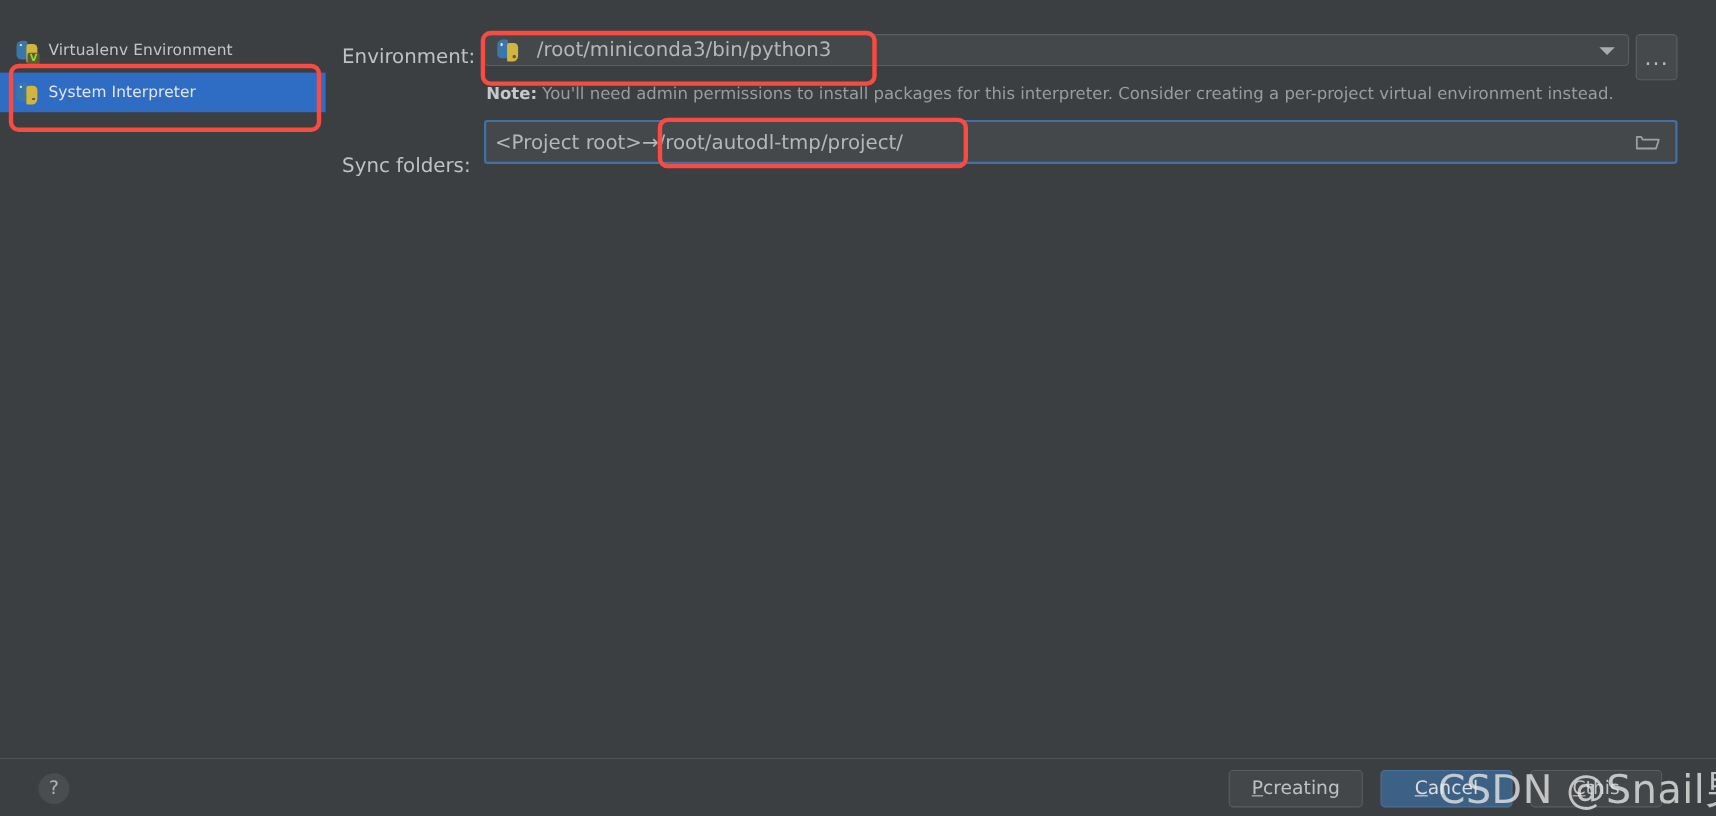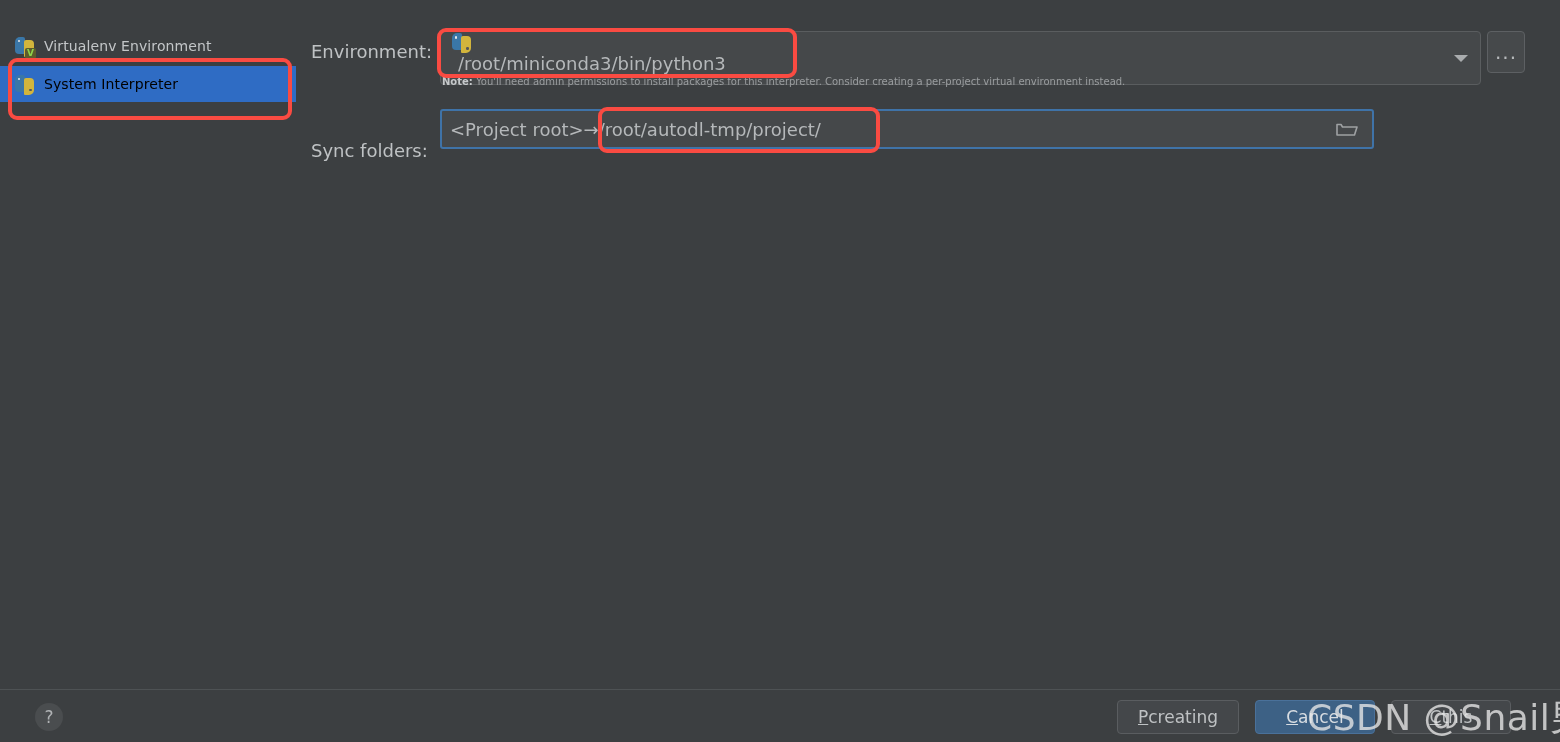--- a/index.html
+++ b/index.html
@@ -37,21 +37,21 @@
     box-sizing: border-box;
     white-space: nowrap;
   }
   .env-item.row0 { top: 28px; }
   .env-item.row1 { top: 66px; background: #2f6cc4; }
   .env-label {
     font-size: 14px;
     color: #c3c6c8;
     letter-spacing: 0.1px;
   }
-  .env-item.row1 .env-label { color: #000000; }
+  .env-item.row1 .env-label { color: #e5e5e5; }
 
   
   .py-icon {
     position: relative;
     width: 21px;
     height: 21px;
     margin-right: 9px;
     flex: 0 0 auto;
   }
   .py-icon .blue-half,
@@ -112,28 +112,28 @@
   }
   #interpreter-label { left: 11px; top: 41px; }
   #sync-label { left: 11px; top: 117px; margin-top: 23px; }
 
   
   #interpreter-combo {
     position: absolute;
     left: 140px;
     top: 31px;
     width: 1041px;
-    height: 54px;
+    height: 29px;
     background: #45484a;
     border: 1px solid #5a5d5f;
     border-radius: 4px;
     box-sizing: border-box;
     display: flex;
+    align-items: center;
     padding-left: 10px;
-    flex-direction: column;
   }
   #interpreter-value {
     font-size: 18px;
     color: #b5b8ba;
     white-space: nowrap;
     margin-left: 7px;
   }
   #interpreter-dropdown-arrow {
     position: absolute;
     right: 12px;
@@ -164,35 +164,35 @@
     line-height: 1;
     padding-bottom: 10px;
     letter-spacing: 1px;
   }
 
   
   #note-line {
     position: absolute;
     left: 142px;
     top: 76px;
-    font-size: 10px;
+    font-size: 15px;
     color: #9a9d9f;
     white-space: nowrap;
   }
   #note-prefix {
     font-weight: bold;
     color: #c6c9cb;
   }
 
   
   #sync-field {
     position: absolute;
     left: 140px;
     top: 109px;
-    width: 934px;
+    width: 1085px;
     height: 40px;
     background: #45484a;
     border: 2px solid #3f73a8;
     border-radius: 3px;
     box-sizing: border-box;
     display: flex;
     align-items: center;
     padding-left: 8px;
   }
   #sync-value {

